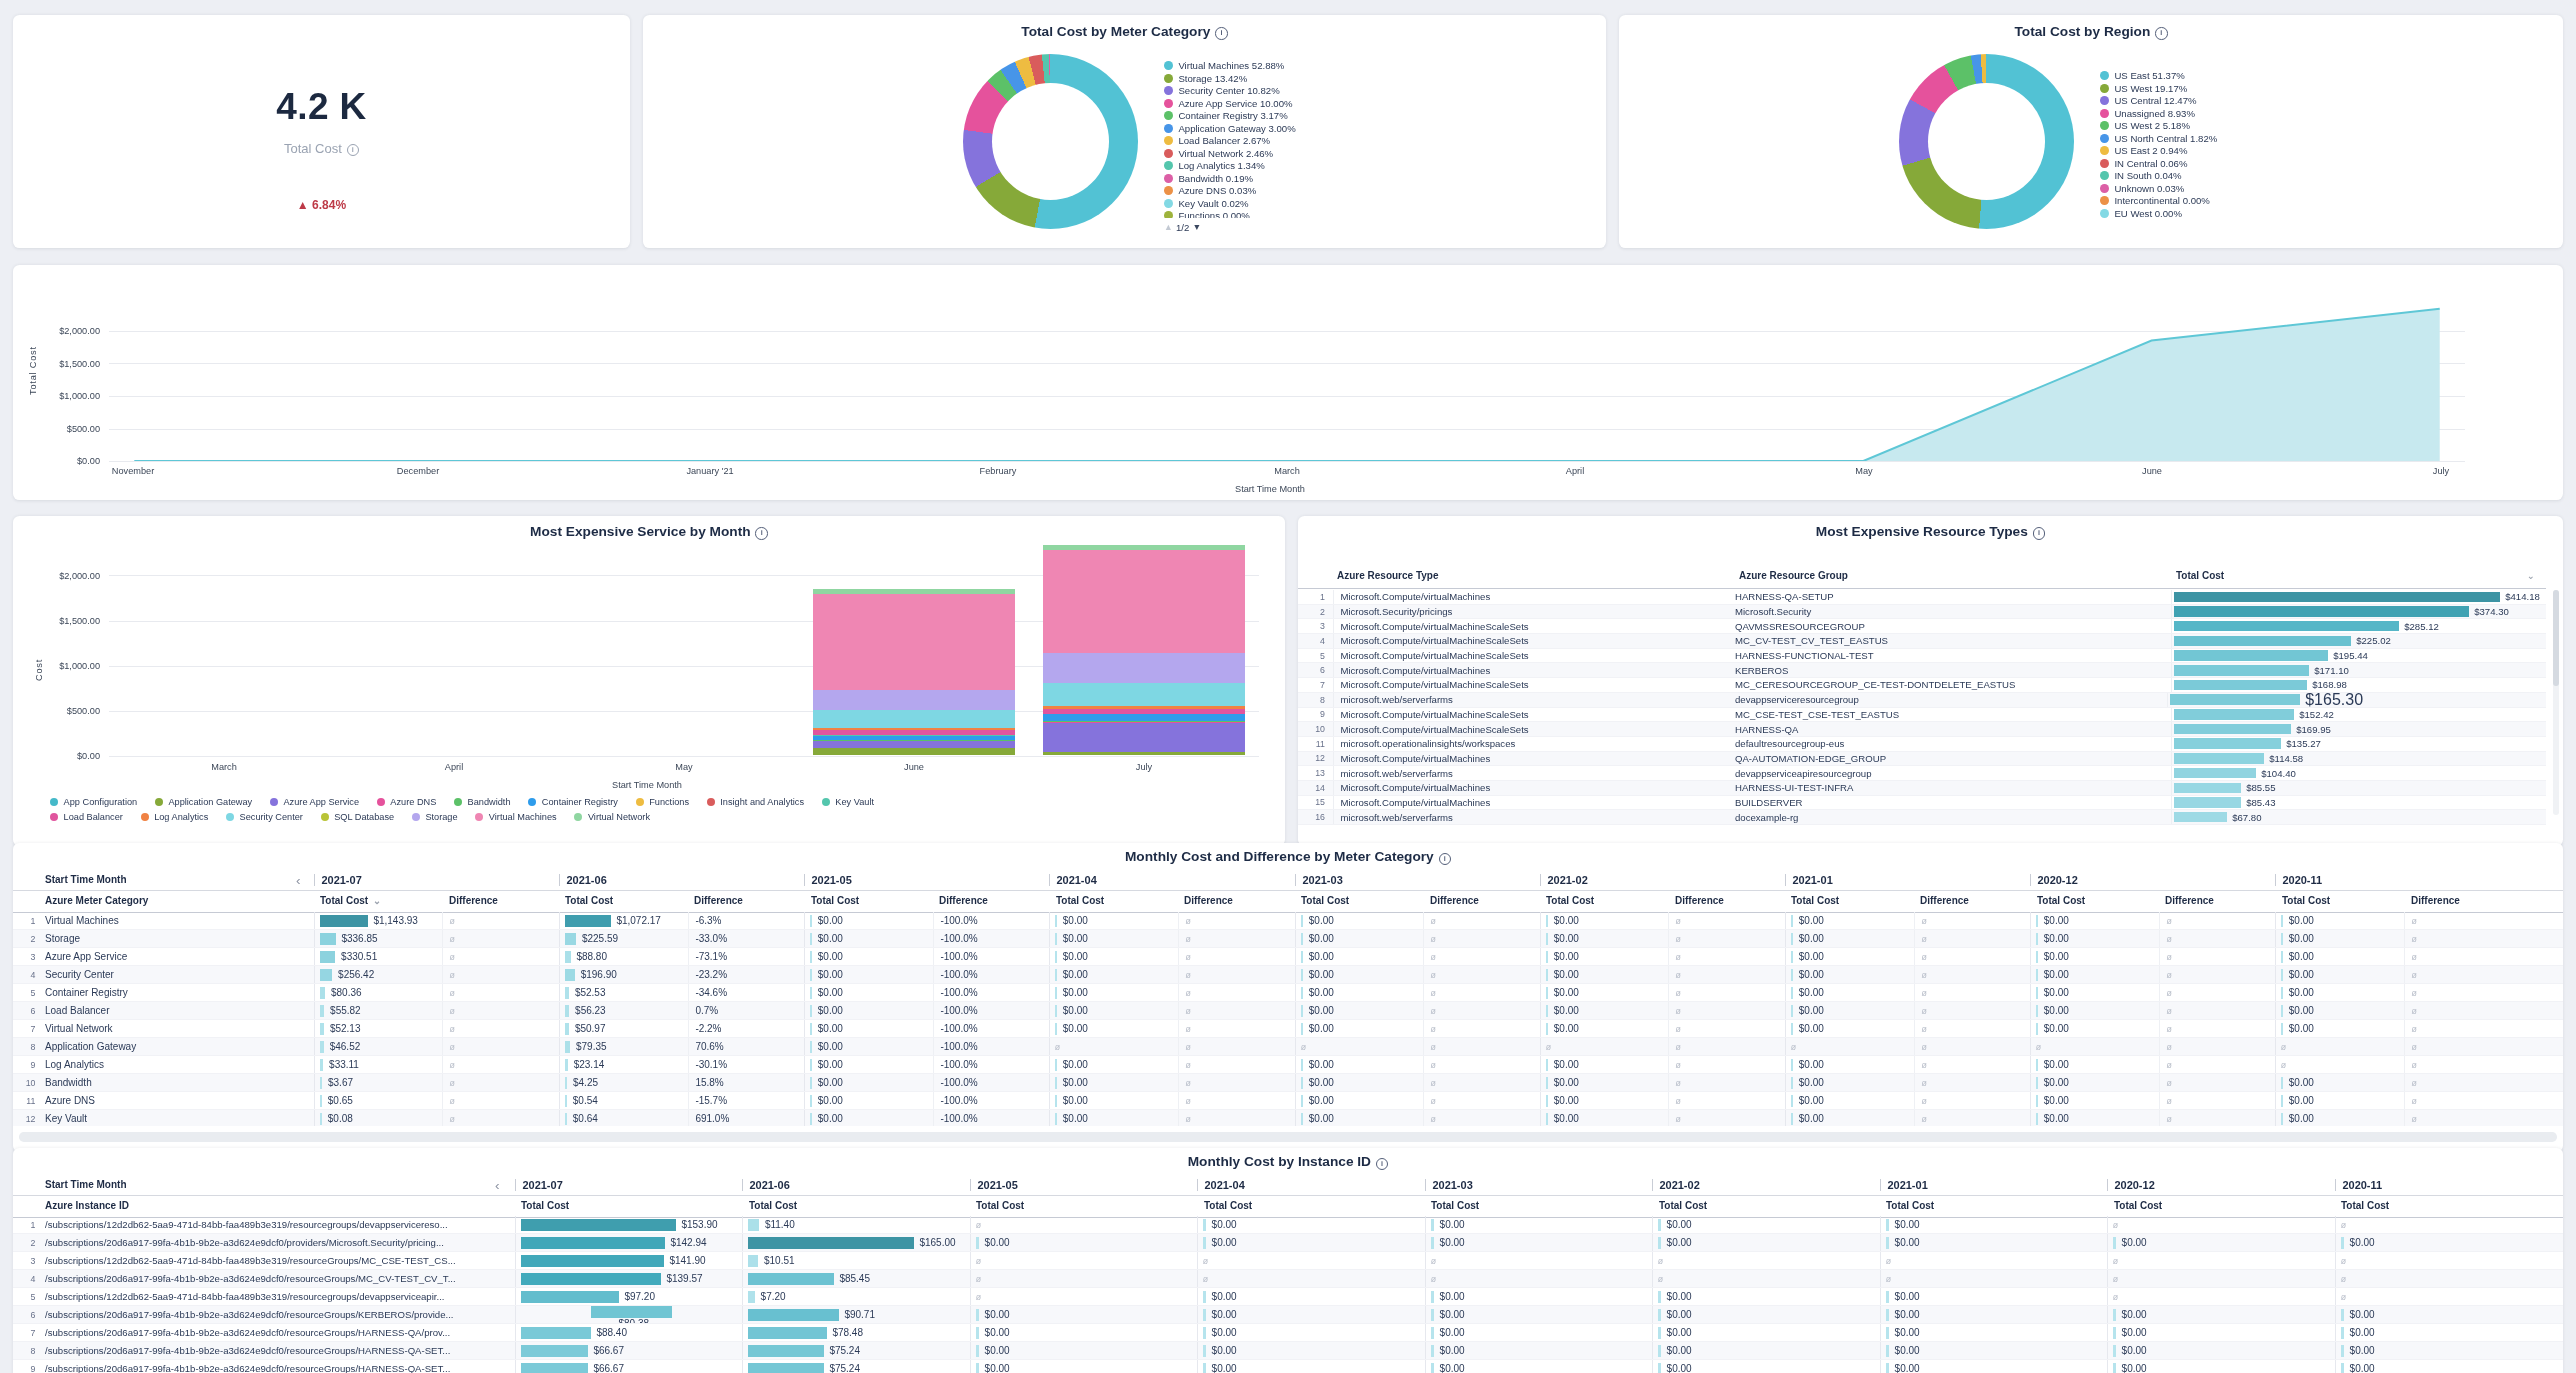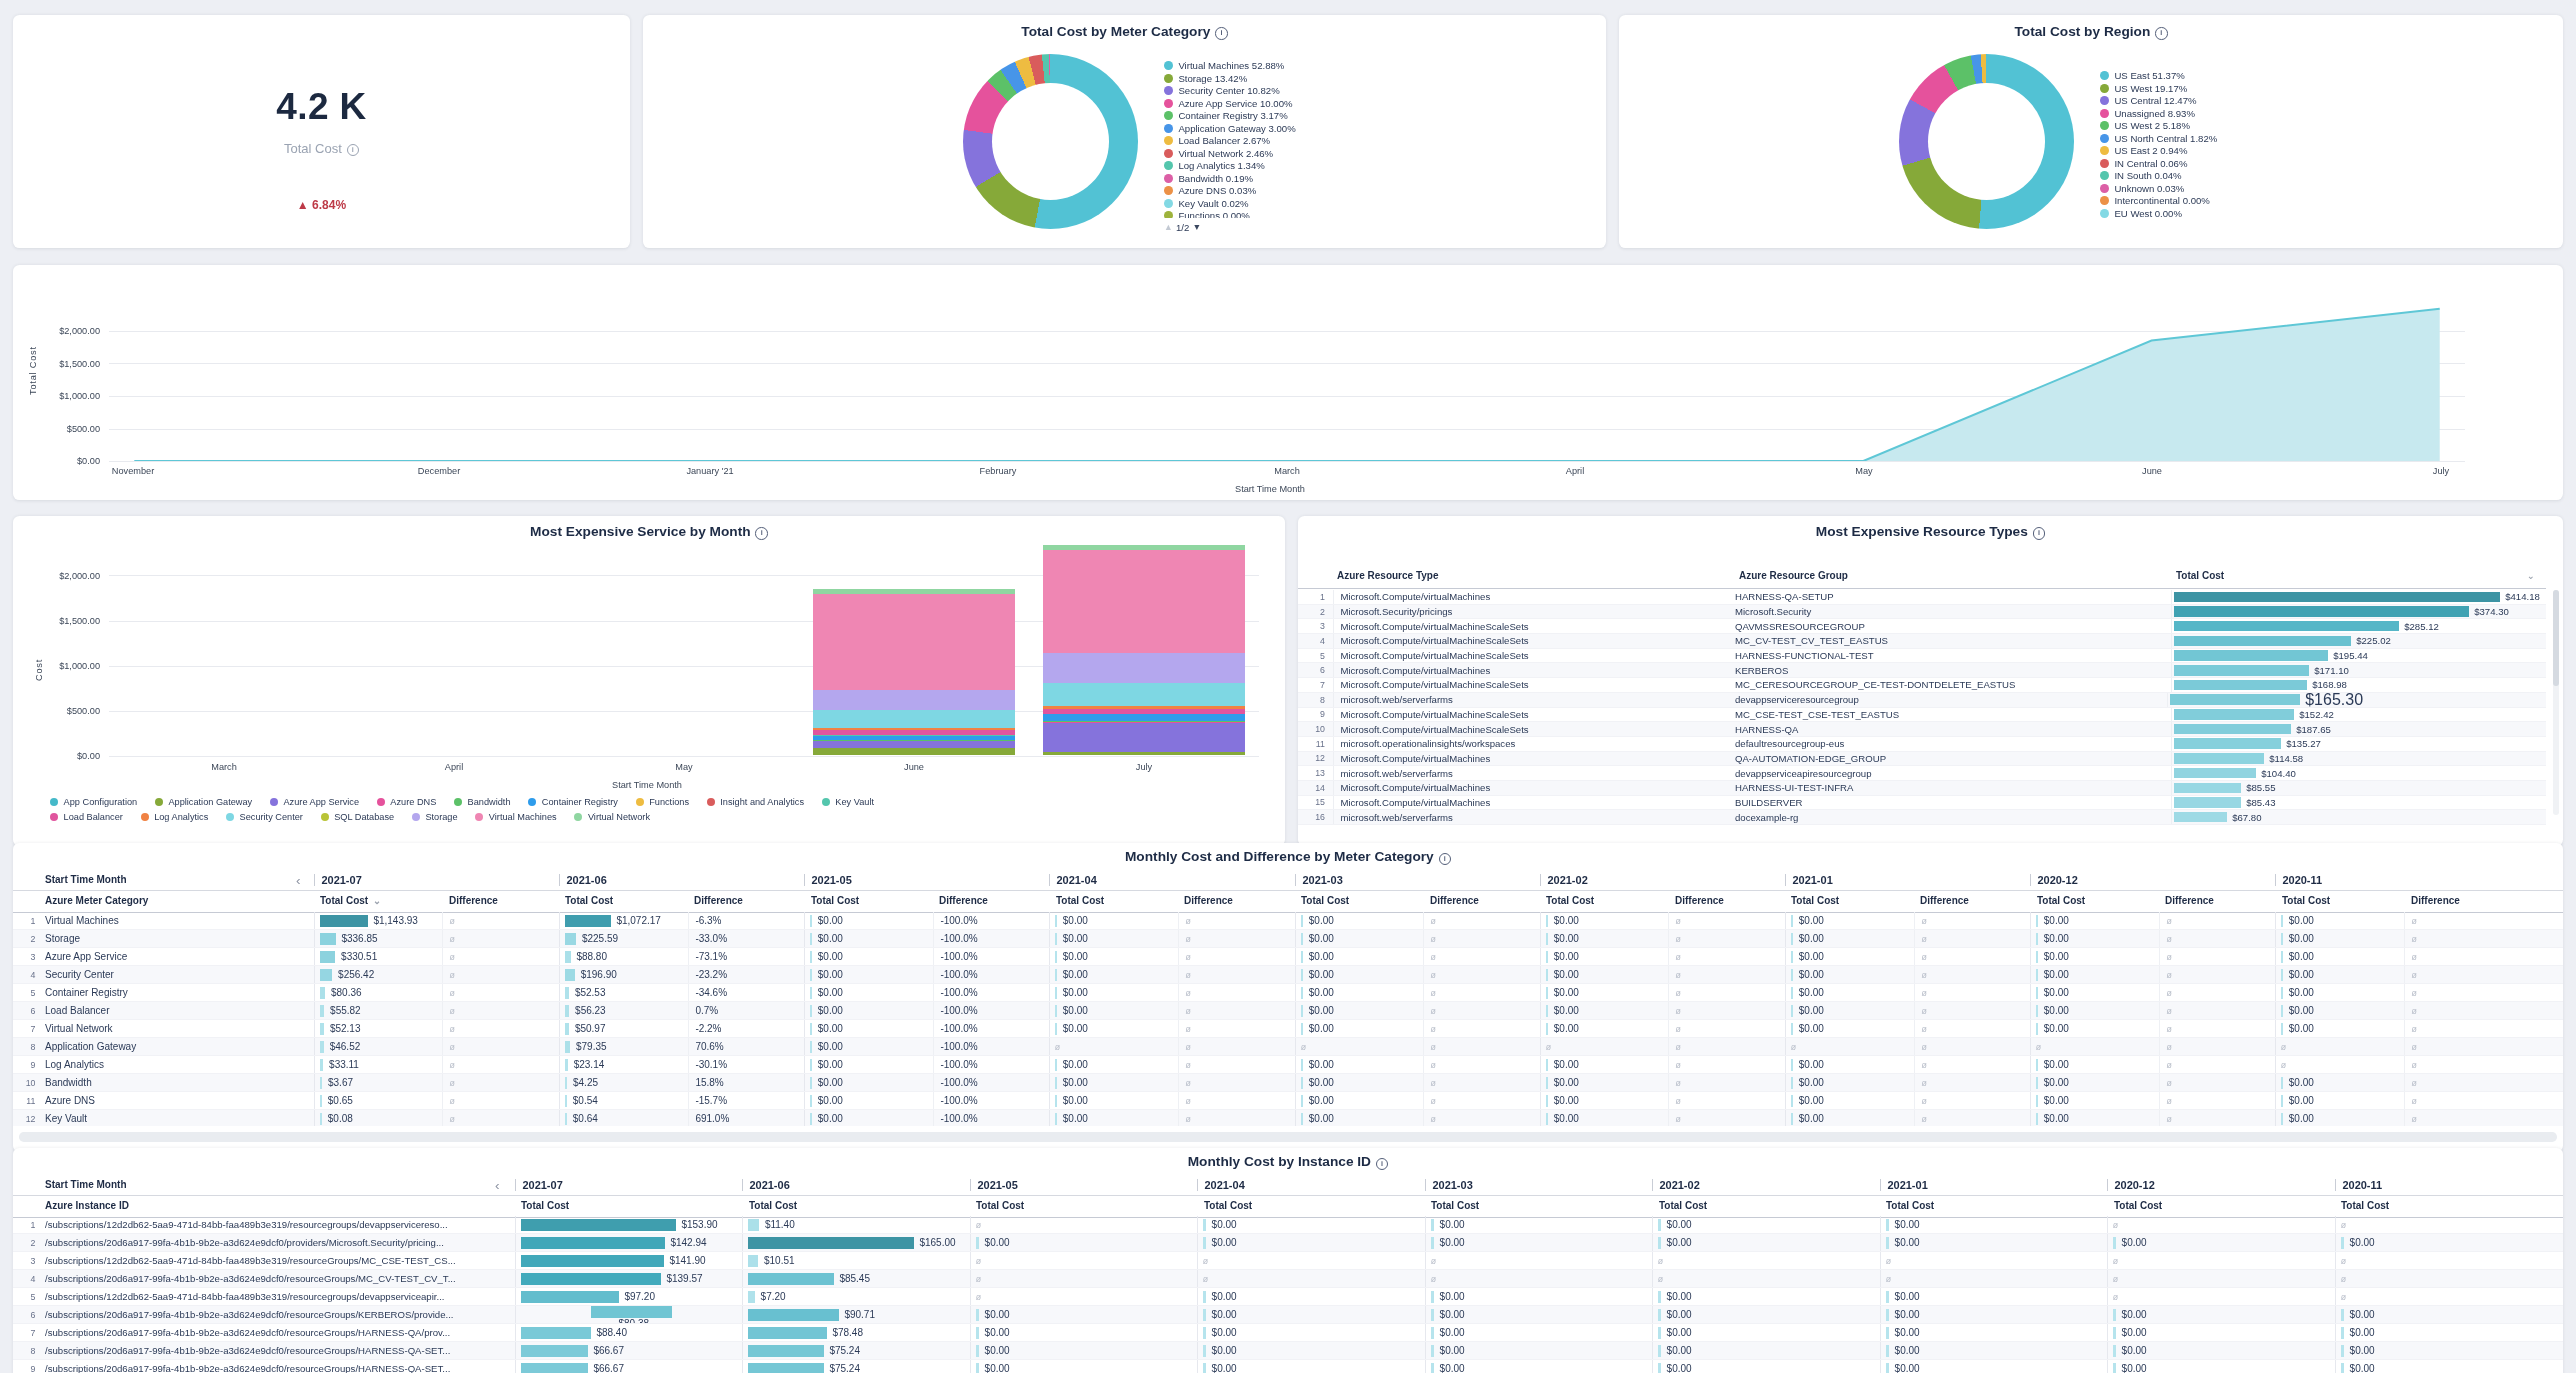--- a/index.html
+++ b/index.html
@@ -194,21 +194,21 @@
     </div>
   <div id="area-yticks" style="position:absolute;left:0;top:0;width:90px;height:196px">
       <div class="ytick" style="top: 61px; left: 0px; width: 87px;">$2,000.00</div>
       <div class="ytick" style="top: 94px; left: 0px; width: 87px;">$1,500.00</div>
       <div class="ytick" style="top: 126px; left: 0px; width: 87px;">$1,000.00</div>
       <div class="ytick" style="top: 159px; left: 0px; width: 87px;">$500.00</div>
       <div class="ytick" style="top: 191px; left: 0px; width: 87px;">$0.00</div>
     </div>
   <div id="area-xticks" style="position:absolute;left:96px;top:201px;width:2356px;height:13px">
       <div class="xtick" style="left: 24px; top: 0px;">November</div>
-      <div class="xtick" style="left: 330px; top: 0px; text-align: center;">December</div>
+      <div class="xtick" style="left: 309px; top: 0px; text-align: center;">December</div>
       <div class="xtick" style="left: 601px; top: 0px;">January '21</div>
       <div class="xtick" style="left: 889px; top: 0px;">February</div>
       <div class="xtick" style="left: 1178px; top: 0px;">March</div>
       <div class="xtick" style="left: 1466px; top: 0px;">April</div>
       <div class="xtick" style="left: 1755px; top: 0px;">May</div>
       <div class="xtick" style="left: 2043px; top: 0px;">June</div>
       <div class="xtick" style="left: 2332px; top: 0px;">July</div>
     </div>
   <div class="axis-label" style="left:1222px;top:219px">Start Time Month</div>
 </div>
@@ -423,21 +423,21 @@
           <span class="hbar" style="width: 120px; background: rgb(129, 205, 218); height: 10.5px;"></span>
           <span>$152.42</span>
         </div>
       </div>
       <div class="trow even" style="height: 13.7px;">
         <div class="cell numcell" style="left: 0px; width: 27px; font-size: 8.8px;">10</div>
         <div class="cell" style="left: 35px; width: 392px; font-size: 9.6px; border-left: 0.8px solid rgb(237, 239, 243); padding-left: 6.4px;">Microsoft.Compute/virtualMachineScaleSets</div>
         <div class="cell" style="left: 437px; width: 426px; font-size: 9.6px;">HARNESS-QA</div>
         <div class="cell" style="left: 873px; width: 370px; font-size: 9.6px; border-left: 0.8px solid rgb(237, 239, 243); padding-left: 1.6px;">
           <span class="hbar" style="width: 117px; background: rgb(130, 205, 219); height: 10.5px;"></span>
-          <span>$187.65</span>
+          <span>$169.95</span>
         </div>
       </div>
       <div class="trow" style="height: 13.7px;">
         <div class="cell numcell" style="left: 0px; width: 27px; font-size: 8.8px;">11</div>
         <div class="cell" style="left: 35px; width: 392px; font-size: 9.6px; border-left: 0.8px solid rgb(237, 239, 243); padding-left: 6.4px;">microsoft.operationalinsights/workspaces</div>
         <div class="cell" style="left: 437px; width: 426px; font-size: 9.6px;">defaultresourcegroup-eus</div>
         <div class="cell" style="left: 873px; width: 370px; font-size: 9.6px; border-left: 0.8px solid rgb(237, 239, 243); padding-left: 1.6px;">
           <span class="hbar" style="width: 107px; background: rgb(134, 208, 220); height: 10.5px;"></span>
           <span>$135.27</span>
         </div>

